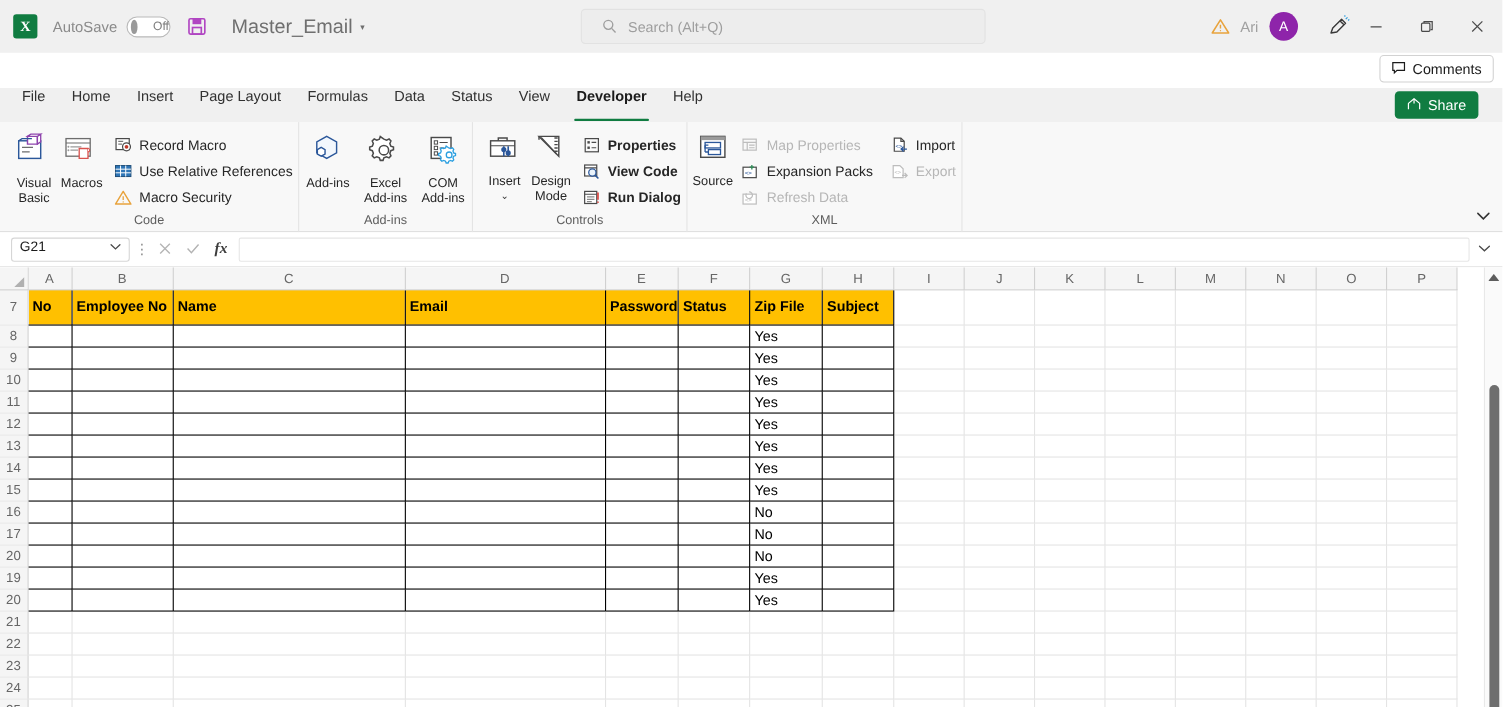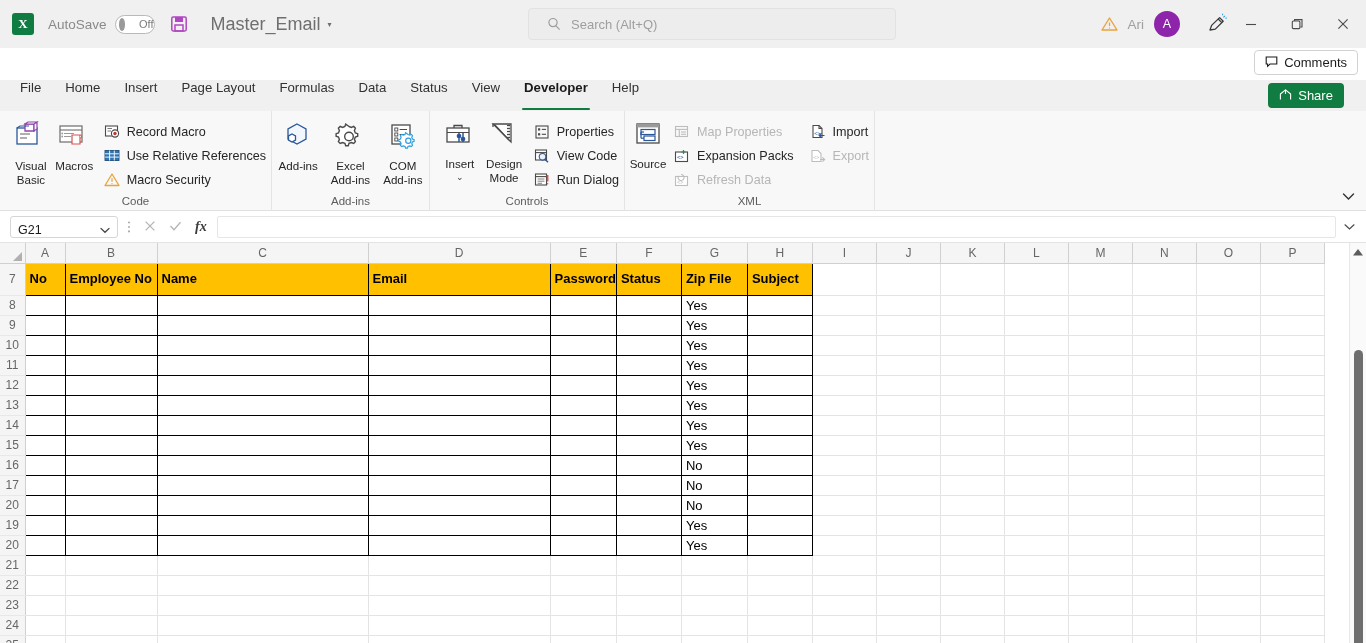--- a/index.html
+++ b/index.html
@@ -160,21 +160,21 @@
     height: 32px; width: 100%;
     background: #fff;
     display: flex; align-items: center;
     border-bottom: 1px solid #e3e3e3;
     padding: 0 4px;
   }
   .namebox {
     width: 108px; height: 22px; margin-left: 6px;
     border: 1px solid #d6d6d6; border-radius: 3px;
     background: #fff;
-    display: flex; align-items: flex-end; justify-content: space-between;
+    display: flex; align-items: flex-start; justify-content: space-between;
     padding: 0 7px; font-size: 12.5px; color: #1b1b1b;
   }
   .fb-dots {
     width: 14px; text-align: center; color: #8a8a8a;
     font-size: 13px; letter-spacing: 0; margin: 0 4px;
   }
   .fb-icons { display: flex; align-items: center; gap: 13px; padding: 0 10px 0 4px; }
   .fb-x { color: #adadad; font-size: 14px; }
   .fb-check { color: #adadad; font-size: 14px; }
   .fb-fx {
@@ -491,21 +491,21 @@
             <line x1="20" y1="4.5" x2="23" y2="4.5"></line>
               <line x1="20" y1="7.5" x2="23" y2="7.5"></line>
             <line x1="20" y1="10.5" x2="23" y2="10.5"></line>
               <line x1="20" y1="13.5" x2="23" y2="13.5"></line>
             <line x1="20" y1="16.5" x2="23" y2="16.5"></line>
             <line x1="8" y1="4" x2="22" y2="19" stroke-width="1.1"></line>
           </svg>
         </span>
         <span class="blabel">Design Mode</span>
       </div>
-      <div class="smallcol" style="margin-left:2px;">
+      <div class="smallcol" style="margin-left:2px;font-weight:bold;">
         <div class="smallbtn">
           <span class="ico">
             <svg width="16" height="16" viewBox="0 0 16 16" fill="none" stroke="#4a4a4a" stroke-width="1.1">
               <rect x="2" y="2" width="12" height="12"></rect>
               <rect x="4" y="4.3" width="2.2" height="2.2" fill="#4a4a4a" stroke="none"></rect>
               <rect x="4" y="9.2" width="2.2" height="2.2" fill="#4a4a4a" stroke="none"></rect>
               <line x1="7.8" y1="5.4" x2="12" y2="5.4"></line>
                 <line x1="7.8" y1="10.3" x2="12" y2="10.3"></line>
             </svg>
           </span>

